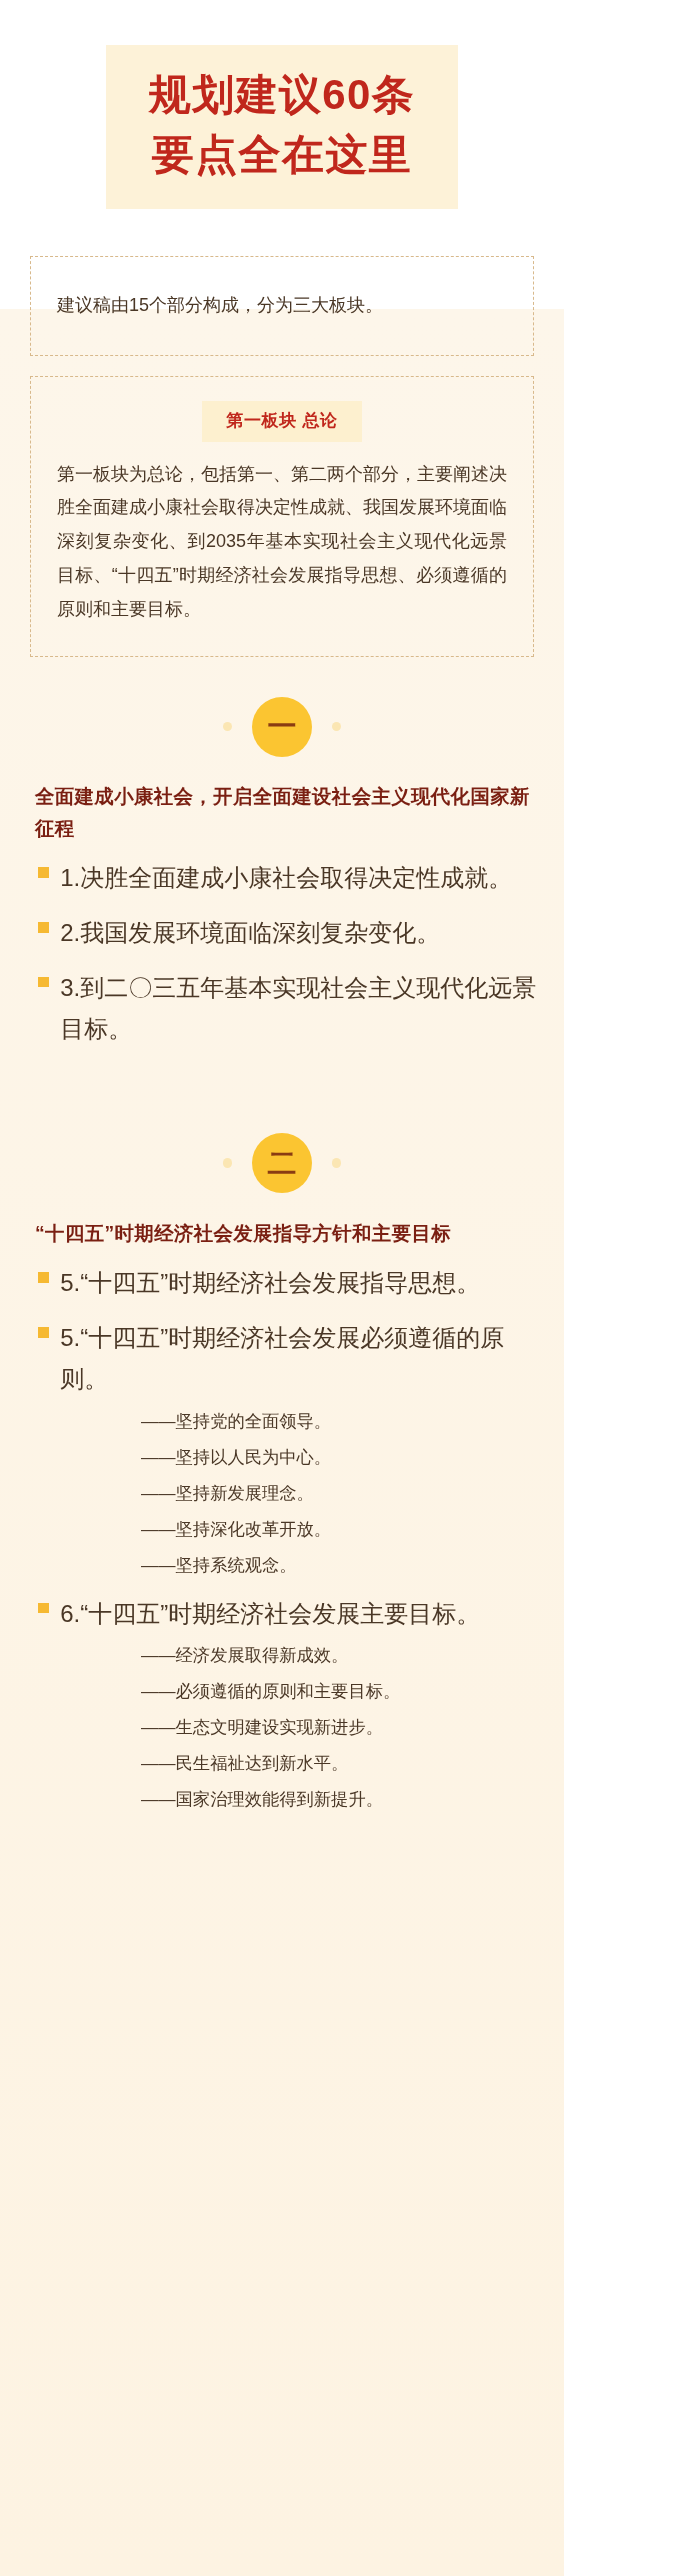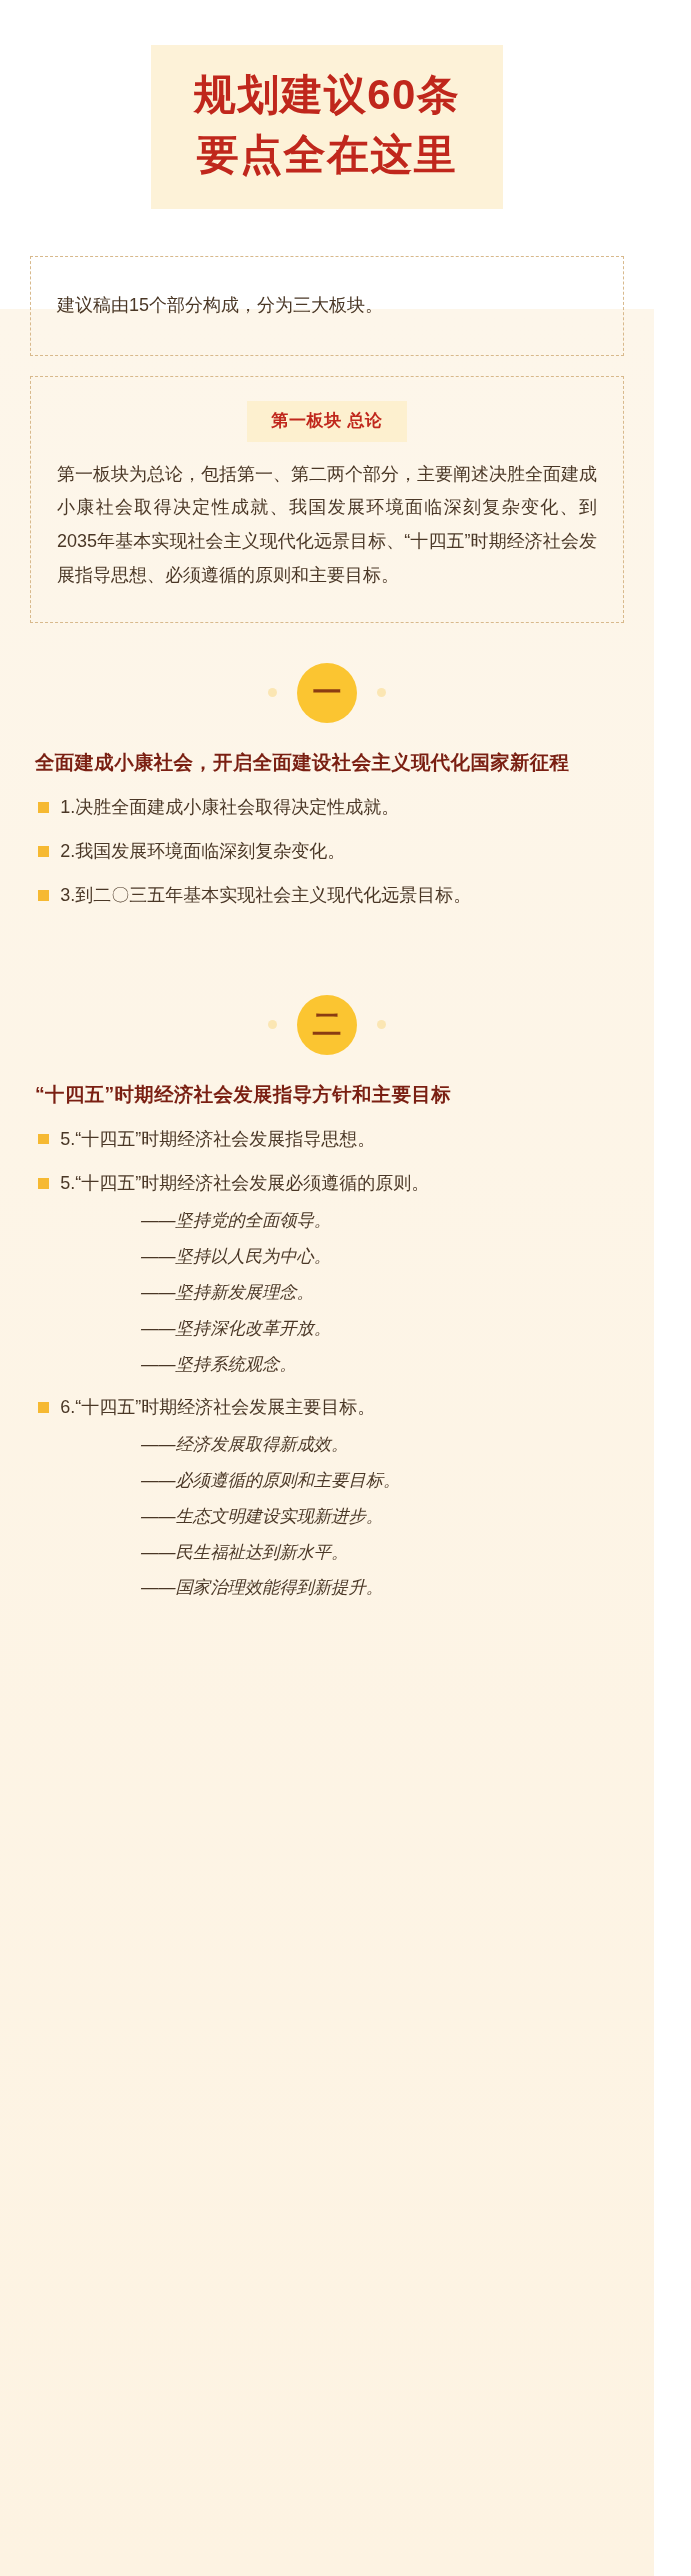--- a/index.html
+++ b/index.html
@@ -7,21 +7,21 @@
     padding: 0;
     background: #ffffff;
   }
   body {
     width: 692px;
     font-family: "Liberation Sans", "DejaVu Sans", sans-serif;
     color: #3b2a1a;
     -webkit-font-smoothing: antialiased;
   }
   .page {
-    width: 654px;
+    width: 564px;
     min-height: 2576px;
     box-sizing: border-box;
     background: linear-gradient(180deg, #ffffff 0px, #ffffff 309px, #fdf6ea 309px, #fdf3e2 100%);
     position: relative;
     overflow: hidden;
   }
 
   
   .title-wrap {
     padding: 45px 0 29px 0;
@@ -131,32 +131,31 @@
     margin: 13px 0 0 0;
   }
   .item-bullet {
     width: 10.8px;
     height: 10.8px;
     background: #f6b932;
     flex: 0 0 10.8px;
     margin: 10px 11.5px 0 2.9px;
   }
   .item-text {
-    font-size: 18px;
+    font-size: 24px;
     line-height: 1.74;
     color: #4a3726;
     flex: 1;
   }
   .sub-item {
     font-size: 17.3px;
     line-height: 1.74;
     color: #4a3726;
     padding-left: 106px;
     margin-top: 5.8px;
-    font-style: italic;
   }
 </style>
 </head>
 <body>
 
 <div class="page">
 
   <div class="title-wrap">
     <div class="title-banner">
       <div class="title-line">规划建议60条</div>

